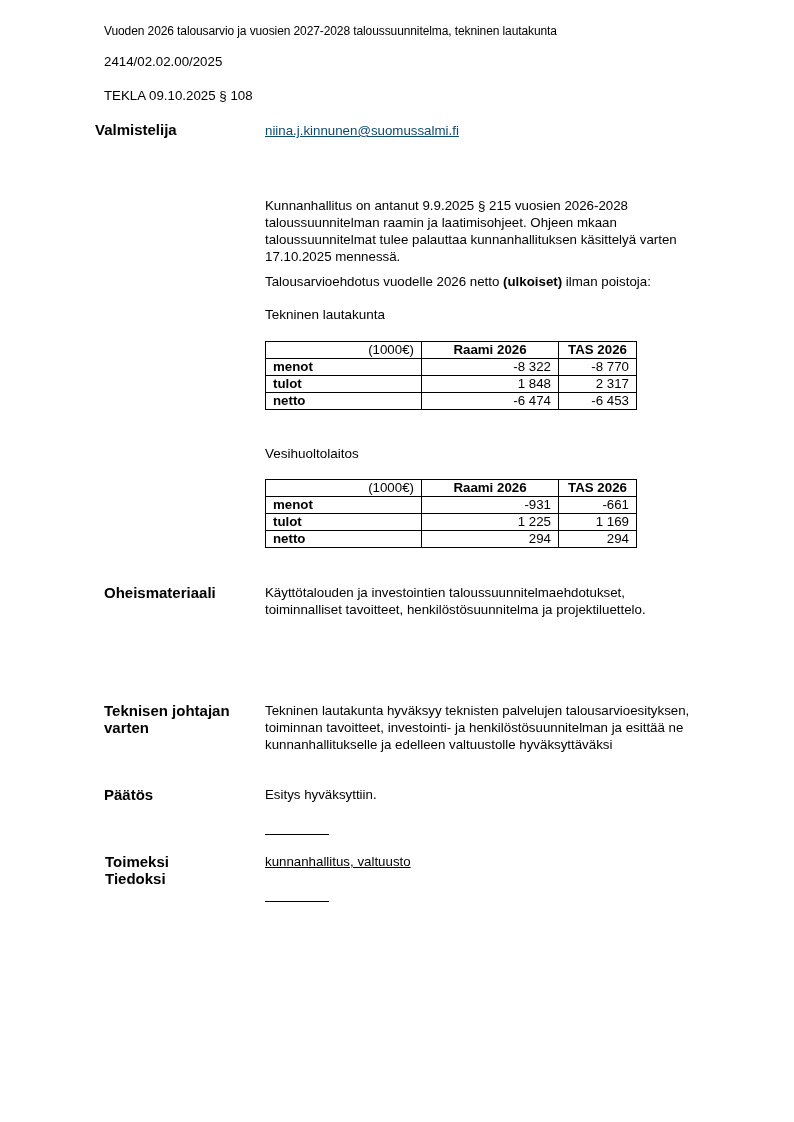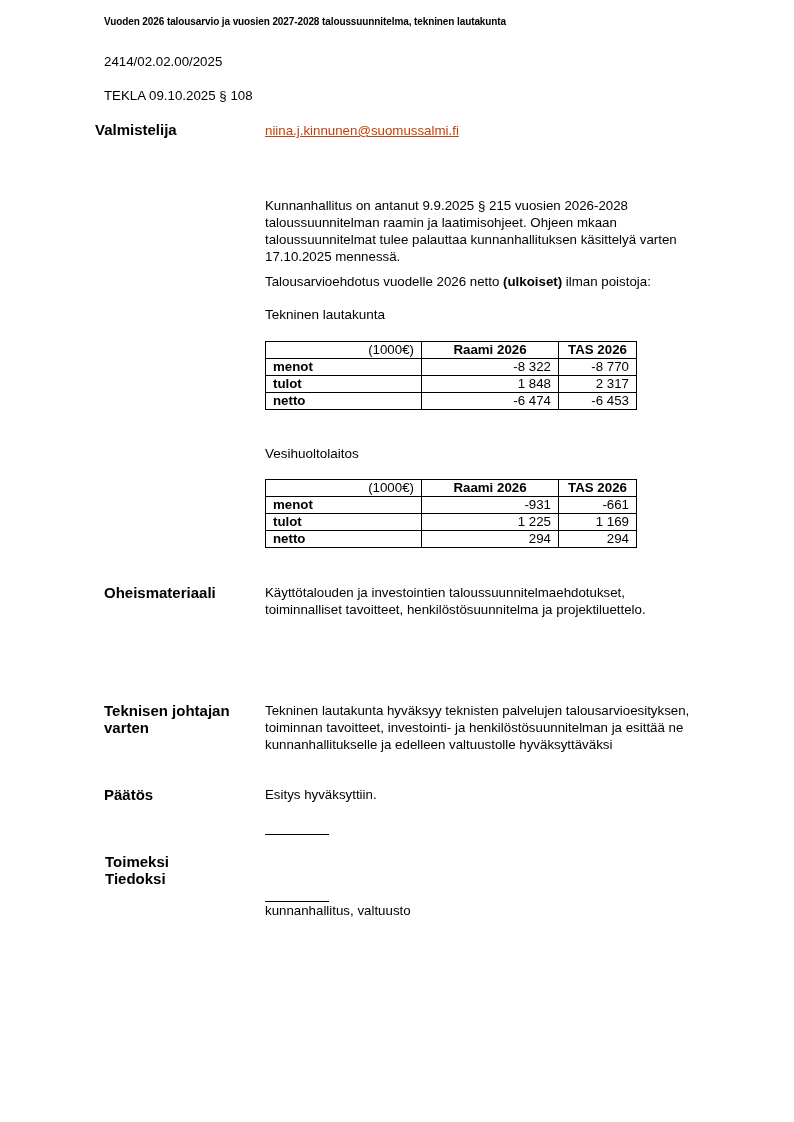--- a/index.html
+++ b/index.html
@@ -1,23 +1,23 @@
 <!DOCTYPE html>
 <html><head>
 <meta charset="utf-8">
 <style>
   html, body { margin:0; padding:0; background:#ffffff; }
   body { width:794px; height:1122px; position:relative; overflow:hidden;
          font-family:"Liberation Sans", sans-serif; color:#000; font-size:13.3px; }
   .abs { position:absolute; }
-  .title { left:104px; top:16px; font-weight:bold; font-size:10px; letter-spacing:-0.1px; white-space:nowrap; }
+  .title { left:104px; top:24px; font-weight:normal; font-size:12px; letter-spacing:-0.1px; white-space:nowrap; }
   .meta { left:104px; font-size:13.3px; white-space:nowrap; }
   .label { font-weight:bold; font-size:15px; line-height:17px; }
   .body-text { left:265px; width:470px; line-height:17px; font-size:13.3px; }
-  .link { color:#c2410c; text-decoration:underline; }
+  .link { color:#0c4a6e; text-decoration:underline; }
   .subhead { left:265px; font-weight:normal; font-size:13.5px; }
   table.budget { position:absolute; left:265px; width:372px; border-collapse:collapse; font-size:13.3px; }
   table.budget td { border:1px solid #000; height:16px; padding:0 7px; line-height:16px; }
   table.budget td.c0 { width:141px; }
   table.budget td.c1 { width:122px; }
   table.budget td.num { text-align:right; }
   table.budget td.hdr { text-align:center; font-weight:bold; }
   table.budget td.unit { text-align:right; }
   table.budget td.rowlbl { font-weight:bold; }
   .rule { left:265px; width:64px; height:0; border-top:1px solid #000; }
@@ -99,15 +99,15 @@
 
 <div class="abs label" style="left:104px; top:786px;">Päätös</div>
 <div class="abs body-text" style="top:786px;">Esitys hyväksyttiin.</div>
 
 <div class="abs rule" style="top:834px;"></div>
 
 <div class="abs label" style="left:105px; top:853px;">
   <div>Toimeksi</div>
   <div>Tiedoksi</div>
 </div>
-<div class="abs body-text" style="top:902px;">kunnanhallitus, valtuusto</div>
+<div class="abs body-text" style="top:853px;text-decoration:underline;">kunnanhallitus, valtuusto</div>
 
 <div class="abs rule" style="top:901px;"></div>
 
 </body></html>

